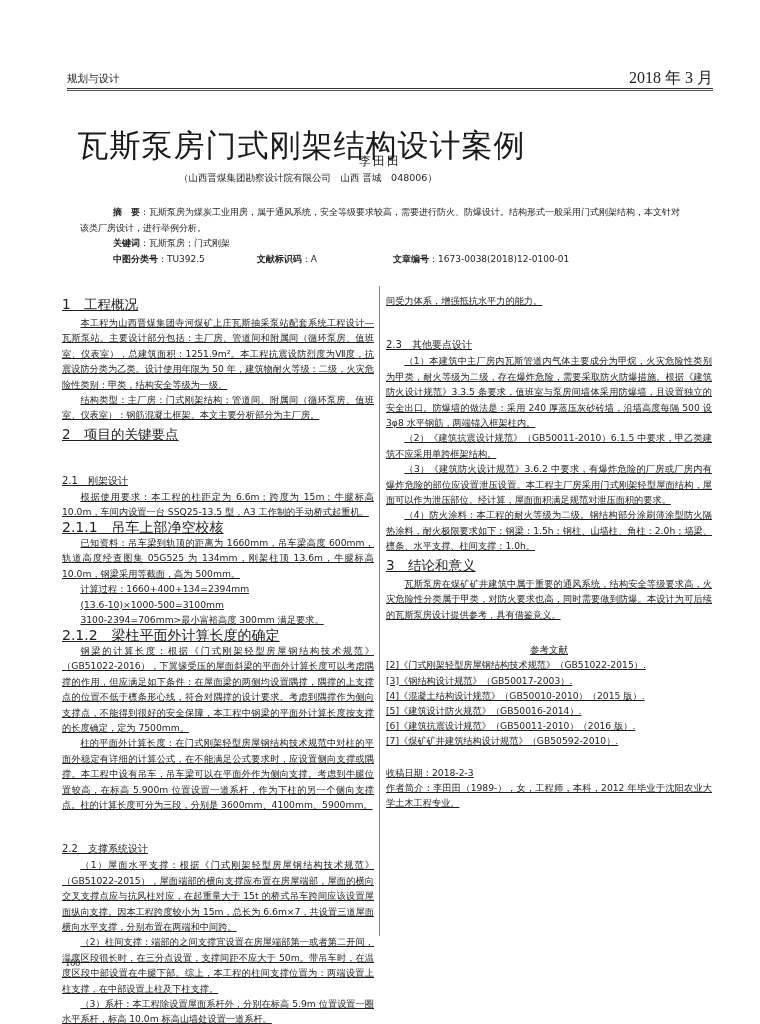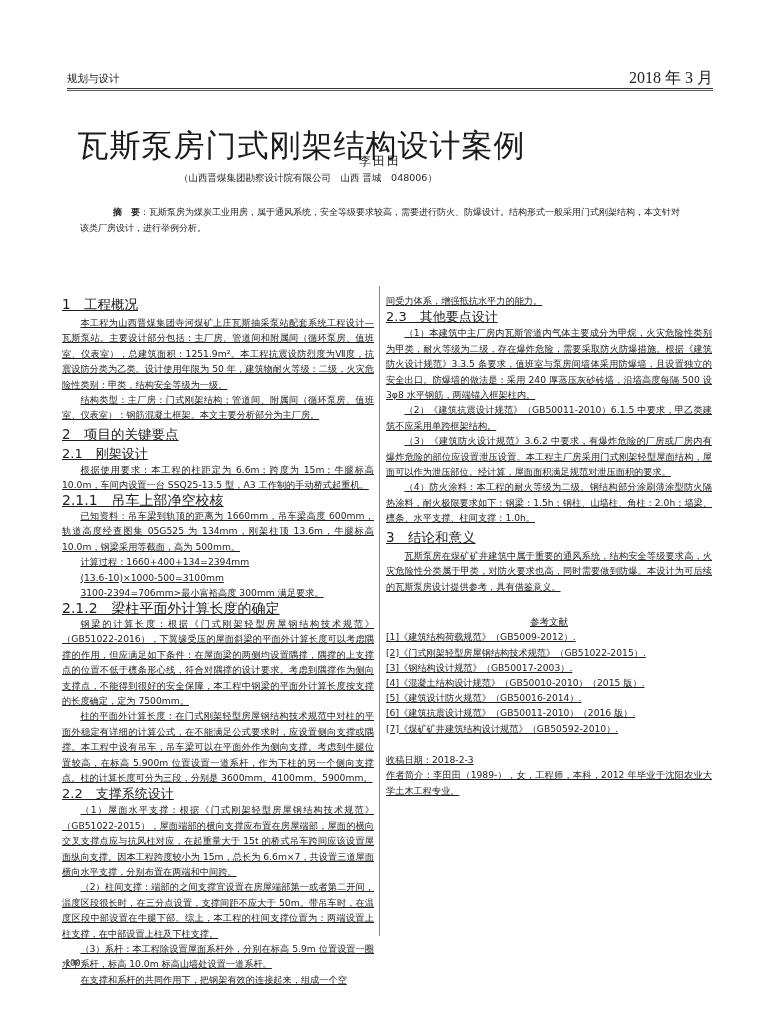--- a/index.html
+++ b/index.html
@@ -41,21 +41,21 @@
   .abstract .cls span.gap { display: inline-block; }
   .col {
     position: absolute; top: 293px; width: 312px;
     font-size: 9.2px; line-height: 15.4px; text-align: justify; text-decoration: underline;
   }
   .col-left { left: 62px; }
   .col-right { left: 386px; width: 326px; }
   .col p { margin: 0; }
   .col .para { text-indent: 2em; }
   .col .h1 { font-size: 13.5px; line-height: 20px; margin: 1px 0; }
-  .col .h2 { font-size: 13px; line-height: 17px; }
+  .col .h2 { font-size: 10px; line-height: 17px; margin-top: 28px; }
   .col .h3 { font-size: 14px; line-height: 15.4px; }
   .col .calc { padding-left: 2em; }
   .divider {
     position: absolute; left: 379px; top: 286px; width: 1px; height: 650px; background: #888;
   }
   .refs-title { text-align: center; margin-top: 20px !important; font-size: 9.5px; }
   .ref { font-size: 9.2px; line-height: 15.2px; }
   .received { margin-top: 16px !important; }
   .page-num {
     position: absolute; left: 62px; top: 957px; font-size: 10px; font-family: "Liberation Serif", serif;
@@ -69,20 +69,22 @@
   <span class="right">2018 年 3 月</span>
 </div>
 <div class="header-rule"></div>
 
 <h1 class="title">瓦斯泵房门式刚架结构设计案例</h1>
 <div class="author">李田田</div>
 <div class="affil">（山西晋煤集团勘察设计院有限公司　山西 晋城　048006）</div>
 
 <div class="abstract">
   <p class="indent"><span class="lbl">摘　要</span><span>：瓦斯泵房为煤炭工业用房，属于通风系统，安全等级要求较高，需要进行防火、防爆设计。结构形式一般采用门式刚架结构，本文针对该类厂房设计，进行举例分析。</span></p>
+  <p class="kw"><span class="lbl">关键词</span><span>：瓦斯泵房；门式刚架</span></p>
+  <p class="cls"><span class="lbl">中图分类号</span><span>：TU392.5</span><span class="gap" style="width:52px"></span><span class="lbl">文献标识码</span><span>：A</span><span class="gap" style="width:76px"></span><span class="lbl">文章编号</span><span>：1673-0038(2018)12-0100-01</span></p>
 </div>
 
 <div class="col col-left">
   <p class="h1">1　工程概况</p>
   <p class="para">本工程为山西晋煤集团寺河煤矿上庄瓦斯抽采泵站配套系统工程设计—瓦斯泵站。主要设计部分包括：主厂房、管道间和附属间（循环泵房、值班室、仪表室），总建筑面积：1251.9m²。本工程抗震设防烈度为Ⅶ度，抗震设防分类为乙类。设计使用年限为 50 年，建筑物耐火等级：二级，火灾危险性类别：甲类，结构安全等级为一级。</p>
   <p class="para">结构类型：主厂房：门式刚架结构；管道间、附属间（循环泵房、值班室、仪表室）：钢筋混凝土框架。本文主要分析部分为主厂房。</p>
   <p class="h1">2　项目的关键要点</p>
   <p class="h2">2.1　刚架设计</p>
   <p class="para">根据使用要求：本工程的柱距定为 6.6m；跨度为 15m；牛腿标高 10.0m，车间内设置一台 SSQ25-13.5 型，A3 工作制的手动桥式起重机。</p>
   <p class="h3">2.1.1　吊车上部净空校核</p>
@@ -105,21 +107,20 @@
 <div class="col col-right">
   <p>间受力体系，增强抵抗水平力的能力。</p>
   <p class="h2">2.3　其他要点设计</p>
   <p class="para">（1）本建筑中主厂房内瓦斯管道内气体主要成分为甲烷，火灾危险性类别为甲类，耐火等级为二级，存在爆炸危险，需要采取防火防爆措施。根据《建筑防火设计规范》3.3.5 条要求，值班室与泵房间墙体采用防爆墙，且设置独立的安全出口。防爆墙的做法是：采用 240 厚蒸压灰砂砖墙，沿墙高度每隔 500 设 3φ8 水平钢筋，两端锚入框架柱内。</p>
   <p class="para">（2）《建筑抗震设计规范》（GB50011-2010）6.1.5 中要求，甲乙类建筑不应采用单跨框架结构。</p>
   <p class="para">（3）《建筑防火设计规范》3.6.2 中要求，有爆炸危险的厂房或厂房内有爆炸危险的部位应设置泄压设置。本工程主厂房采用门式刚架轻型屋面结构，屋面可以作为泄压部位。经计算，屋面面积满足规范对泄压面积的要求。</p>
   <p class="para">（4）防火涂料：本工程的耐火等级为二级。钢结构部分涂刷薄涂型防火隔热涂料，耐火极限要求如下：钢梁：1.5h；钢柱、山墙柱、角柱：2.0h；墙梁、檩条、水平支撑、柱间支撑：1.0h。</p>
   <p class="h1">3　结论和意义</p>
   <p class="para">瓦斯泵房在煤矿矿井建筑中属于重要的通风系统，结构安全等级要求高，火灾危险性分类属于甲类，对防火要求也高，同时需要做到防爆。本设计为可后续的瓦斯泵房设计提供参考，具有借鉴意义。</p>
   <p class="refs-title">参考文献</p>
-  <p class="ref">[1]《建筑结构荷载规范》（GB5009-2012）.</p>
   <p class="ref">[2]《门式刚架轻型房屋钢结构技术规范》（GB51022-2015）.</p>
   <p class="ref">[3]《钢结构设计规范》（GB50017-2003）.</p>
   <p class="ref">[4]《混凝土结构设计规范》（GB50010-2010）（2015 版）.</p>
   <p class="ref">[5]《建筑设计防火规范》（GB50016-2014）.</p>
   <p class="ref">[6]《建筑抗震设计规范》（GB50011-2010）（2016 版）.</p>
   <p class="ref">[7]《煤矿矿井建筑结构设计规范》（GB50592-2010）.</p>
   <p class="received">收稿日期：2018-2-3</p>
   <p>作者简介：李田田（1989-），女，工程师，本科，2012 年毕业于沈阳农业大学土木工程专业。</p>
 </div>
 

